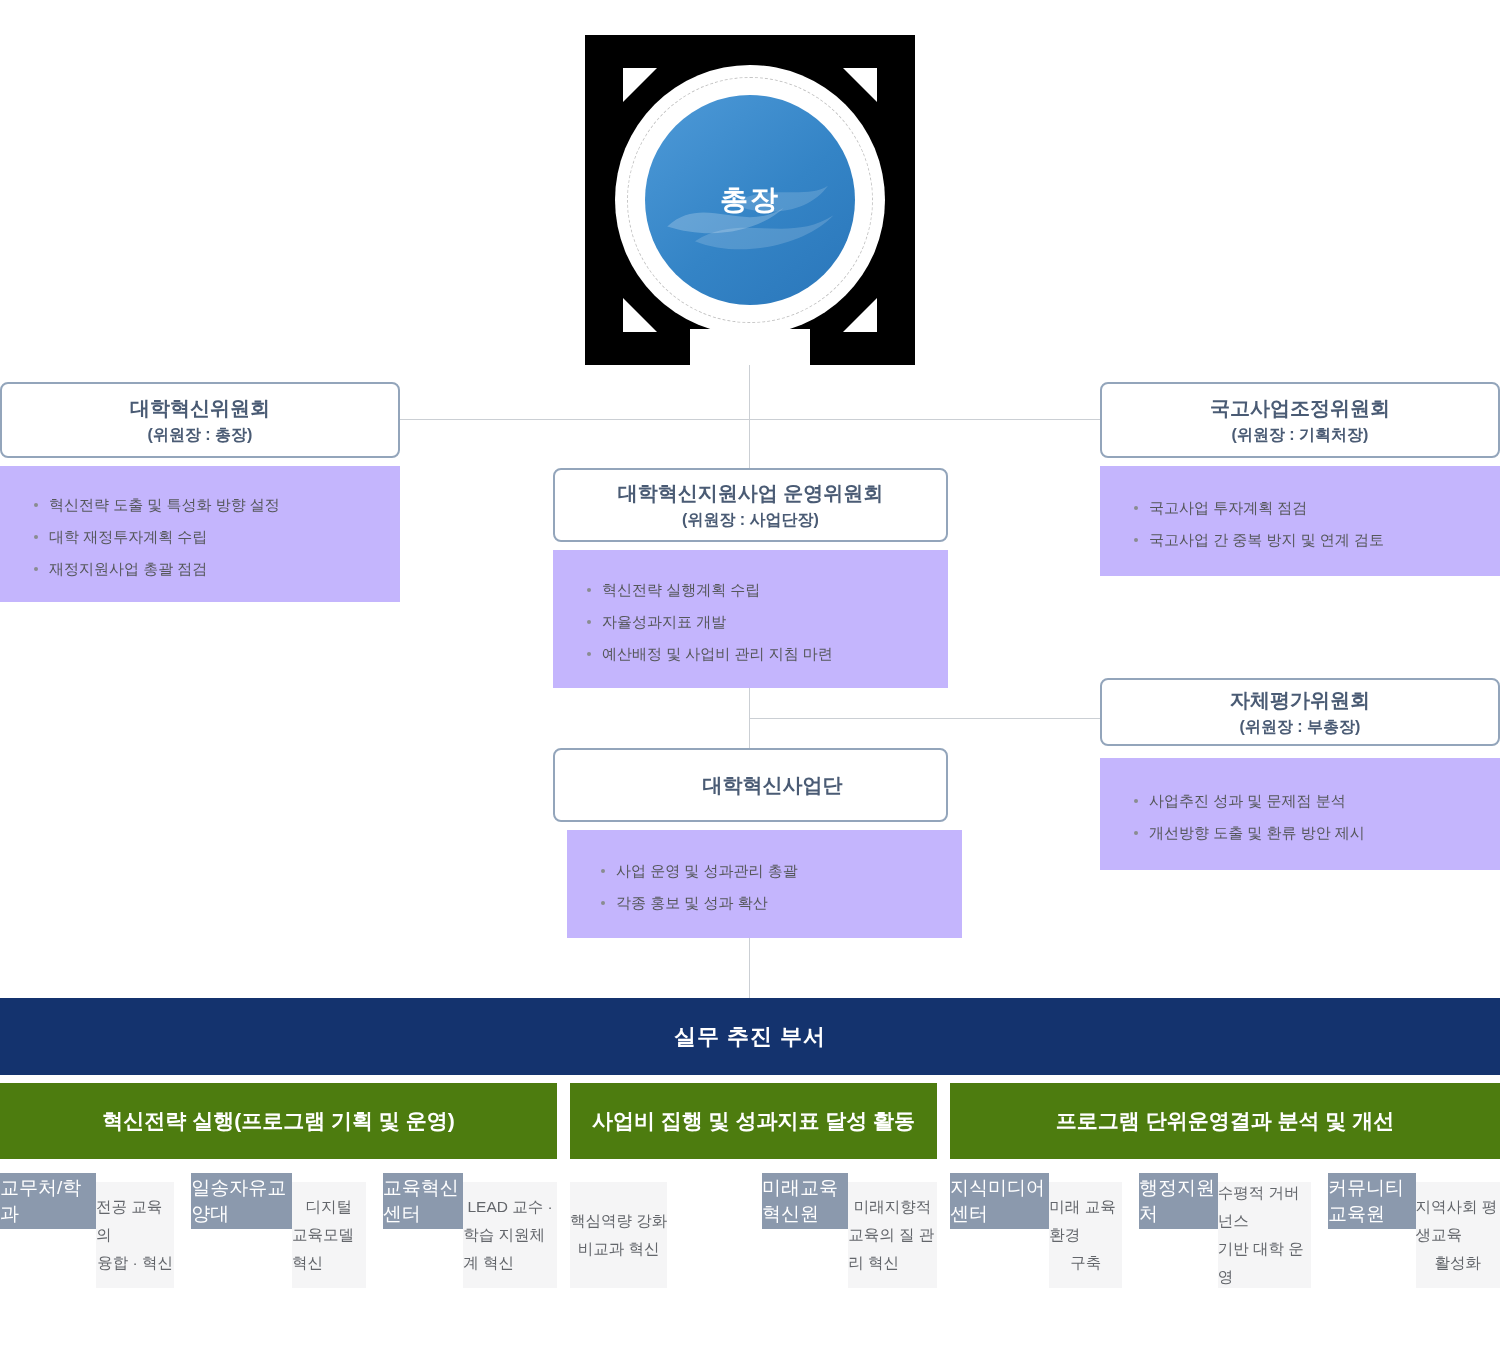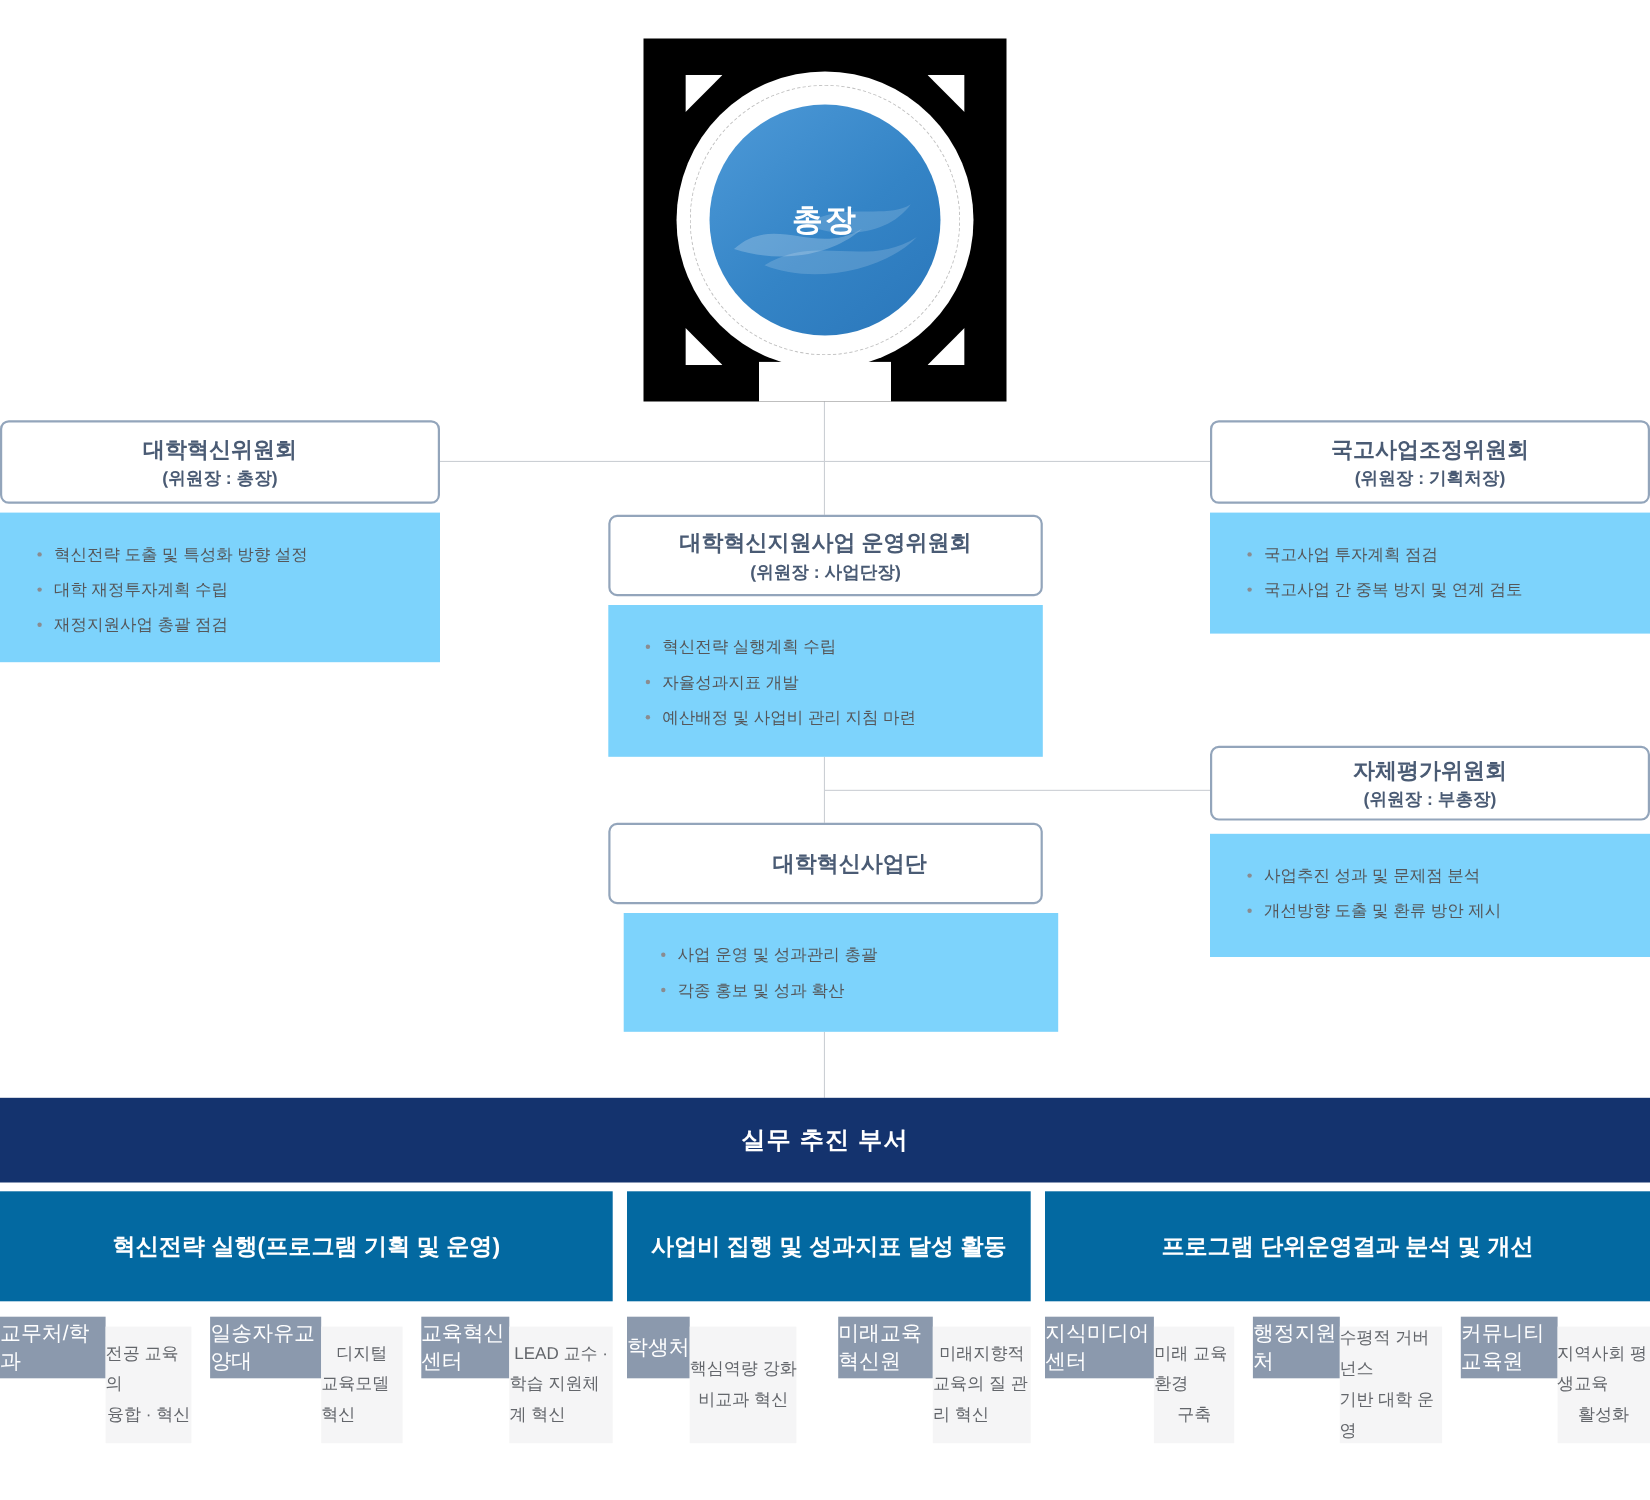--- a/index.html
+++ b/index.html
@@ -32,22 +32,22 @@
   .president-label { position:relative; z-index:2; color:#fff; font-size:28px; font-weight:700; letter-spacing:2px; }
   .wave-svg { position:absolute; left:6%; bottom:20%; width:88%; height:44%; z-index:1; }
 
   
   .cbox { position:absolute; background:#fff; border:2px solid #93a5bb; border-radius:8px;
           display:flex; flex-direction:column; align-items:center; justify-content:center;
           box-sizing:border-box; gap:3px; }
   .cbox-title { font-size:20px; font-weight:700; color:#4a5b74; }
   .cbox-chair { font-size:16px; font-weight:600; color:#4a5b74; }
 
-  .panel { position:absolute; background:#7dd3fc; box-sizing:border-box; padding:16px 20px 10px 33px;
-           display:flex; align-items:flex-start; }
+  .panel { position:absolute; background:#c4b5fd; box-sizing:border-box; padding:16px 20px 10px 33px;
+           display:flex; align-items:center; }
   .panel ul { list-style:none; margin:0; padding:0; }
   .panel li { position:relative; font-size:15px; color:#55575a; padding-left:16px; margin:13px 0; }
   .panel li::before { content:""; position:absolute; left:1px; top:7px; width:4px; height:4px;
                       border-radius:50%; background:#8a8c90; }
 
   .pos-innovation        { left:0;      top:382px; width:400px; height:76px; }
   .pos-innovation-panel  { left:0;      top:466px; width:400px; height:136px; }
   .pos-national          { left:1100px; top:382px; width:400px; height:76px; }
   .pos-national-panel    { left:1100px; top:466px; width:400px; height:110px; }
   .pos-operating         { left:553px;  top:468px; width:395px; height:74px; }
@@ -57,21 +57,21 @@
   .pos-taskforce         { left:553px;  top:748px; width:395px; height:74px;padding-left:44px; }
   .pos-taskforce-panel   { left:567px;  top:830px; width:395px; height:108px; }
 
   
   .banner { position:absolute; left:0; top:998px; width:1500px; height:77px; background:#14336e;
             display:flex; align-items:center; justify-content:center;
             color:#fff; font-size:22px; font-weight:700; letter-spacing:1px; }
 
   .bottom { position:absolute; left:0; top:1083px; width:1500px; }
   .teal-row { display:flex; gap:13px; margin-bottom:14px; }
-  .teal-box { height:100px; background:#0369a1; color:#fff; font-size:21px; font-weight:700;
+  .teal-box { height:76px; background:#4d7c0f; color:#fff; font-size:21px; font-weight:700;
               display:flex; align-items:center; justify-content:center; }
   .g1 { flex:0 0 557px; } .g2 { flex:0 0 367px; } .g3 { flex:0 0 550px; }
 
   .dept-row { display:flex; gap:13px; }
   .dept-group { display:flex; gap:17px; }
   .dept-col { flex:1; display:flex; flex-direction:row; }
   .dept-head { height:56px; background:#8b99ad; color:#fff; font-size:19px;
                display:flex; align-items:center; justify-content:center; }
   .dept-body { height:106px; margin-top:9px; background:#f5f5f6; color:#63666b; font-size:15.5px;
                line-height:28px; display:flex; flex-direction:column; align-items:center;
@@ -192,21 +192,20 @@
           <div class="dept-head">교육혁신센터</div>
           <div class="dept-body">
             <div>LEAD 교수 ·</div>
             <div>학습 지원체계 혁신</div>
           </div>
         </div>
       </div>
 
       <div class="dept-group g2">
         <div class="dept-col">
-          <div class="dept-head">학생처</div>
           <div class="dept-body">
             <div>핵심역량 강화</div>
             <div>비교과 혁신</div>
           </div>
         </div>
         <div class="dept-col">
           <div class="dept-head">미래교육혁신원</div>
           <div class="dept-body">
             <div>미래지향적</div>
             <div>교육의 질 관리 혁신</div>

